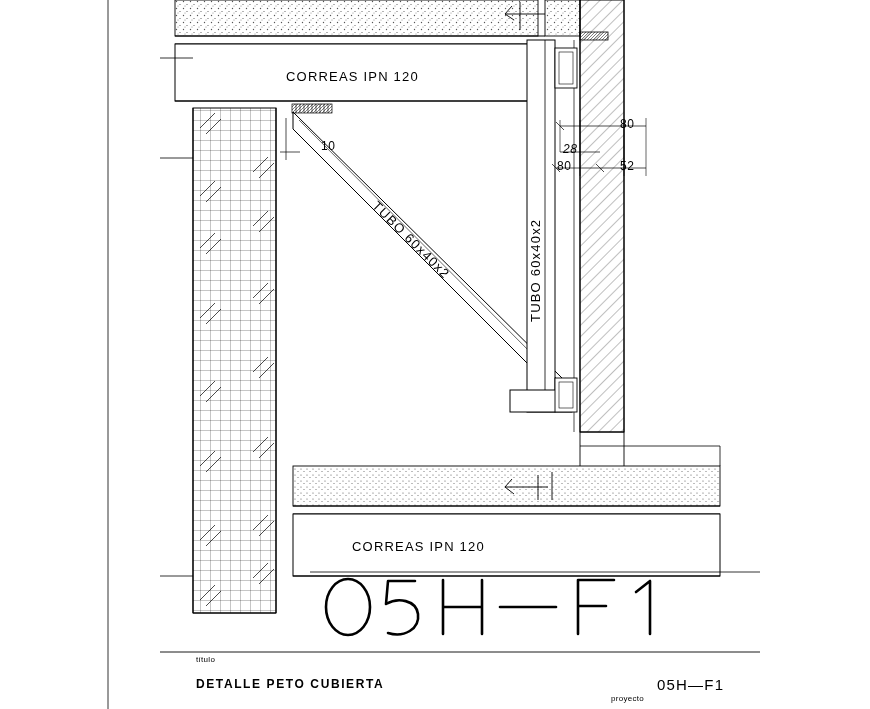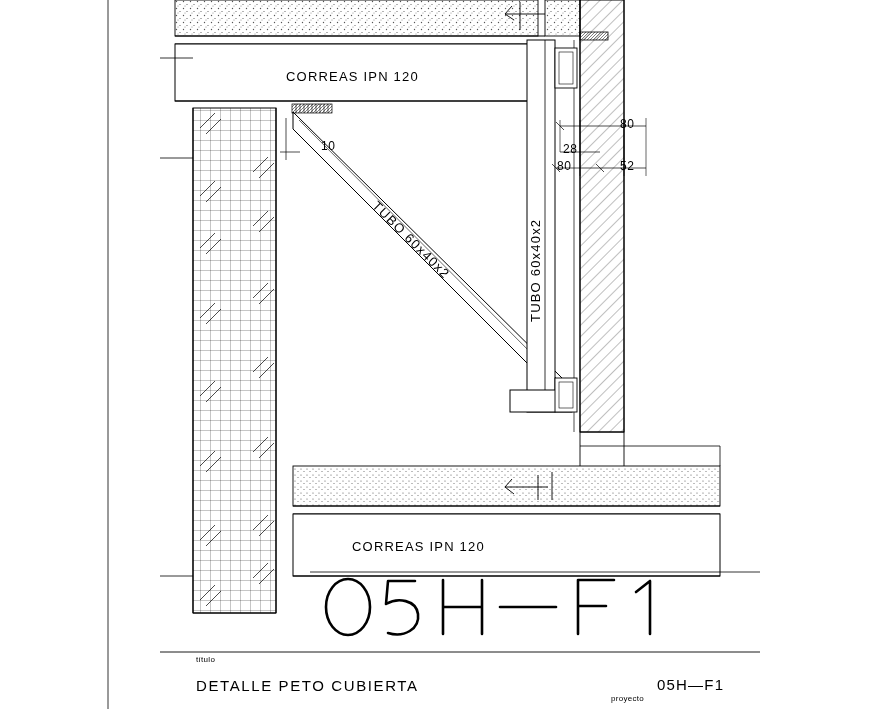--- a/index.html
+++ b/index.html
@@ -37,22 +37,23 @@
     letter-spacing: 1.2px;
   }
   .lbl-dim {
     font-size: 12px;
   }
   .lbl-small {
     font-size: 8px;
     letter-spacing: 0.3px;
   }
   .lbl-title {
-    font-size: 15px;
+    font-size: 12px;
     letter-spacing: 1.6px;
+    font-weight: bold;
   }
   .lbl-code {
     font-size: 15px;
     letter-spacing: 1.2px;
   }
   .lbl-big {
     font-size: 48px;
     letter-spacing: 2px;
     font-weight: 300;
     font-family: "Liberation Sans", sans-serif;
@@ -249,21 +250,21 @@
   </svg>
 
   <div class="lbl lbl-correas" style="left:286px; top:69px;">CORREAS  IPN  120</div>
 
   <div class="lbl lbl-correas" style="left:352px; top:539px;">CORREAS  IPN  120</div>
 
   <div class="lbl lbl-dim" style="left:289px; top:139px;margin-left:32px;">10</div>
 
   <div class="lbl lbl-dim" style="left:620px; top:117px;">80</div>
 
-  <div class="lbl lbl-dim" style="left:563px; top:142px;">28</div>
+  <div class="lbl lbl-dim" style="left:563px; top:142px;font-style:italic;">28</div>
 
   <div class="lbl lbl-dim" style="left:557px; top:159px;">80</div>
 
   <div class="lbl lbl-dim" style="left:620px; top:159px;">52</div>
 
   <div class="lbl lbl-correas rot" style="left:380px; top:198px; transform: rotate(45deg);">TUBO  60x40x2</div>
 
   <div class="lbl lbl-correas rot" style="left:528px; top:322px; transform: rotate(-90deg);">TUBO  60x40x2</div>
 
   <div class="lbl lbl-small" style="left:196px; top:655px;text-align:center;">título</div>

